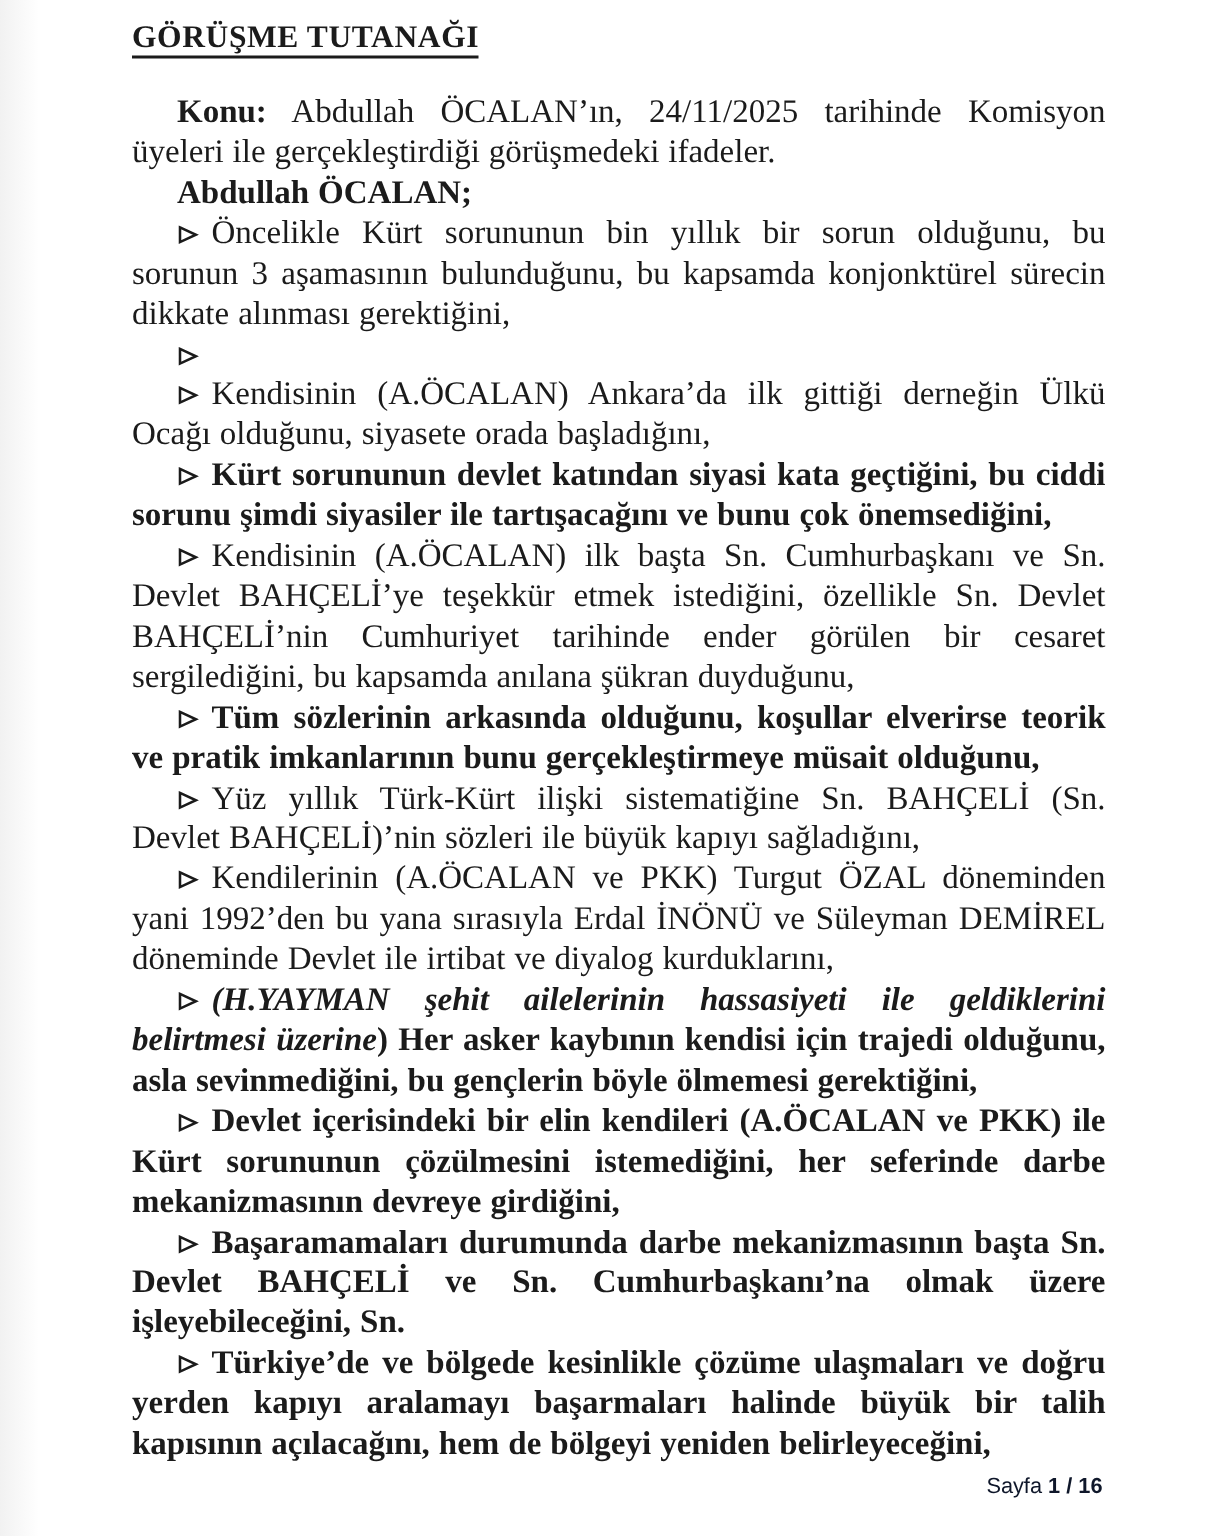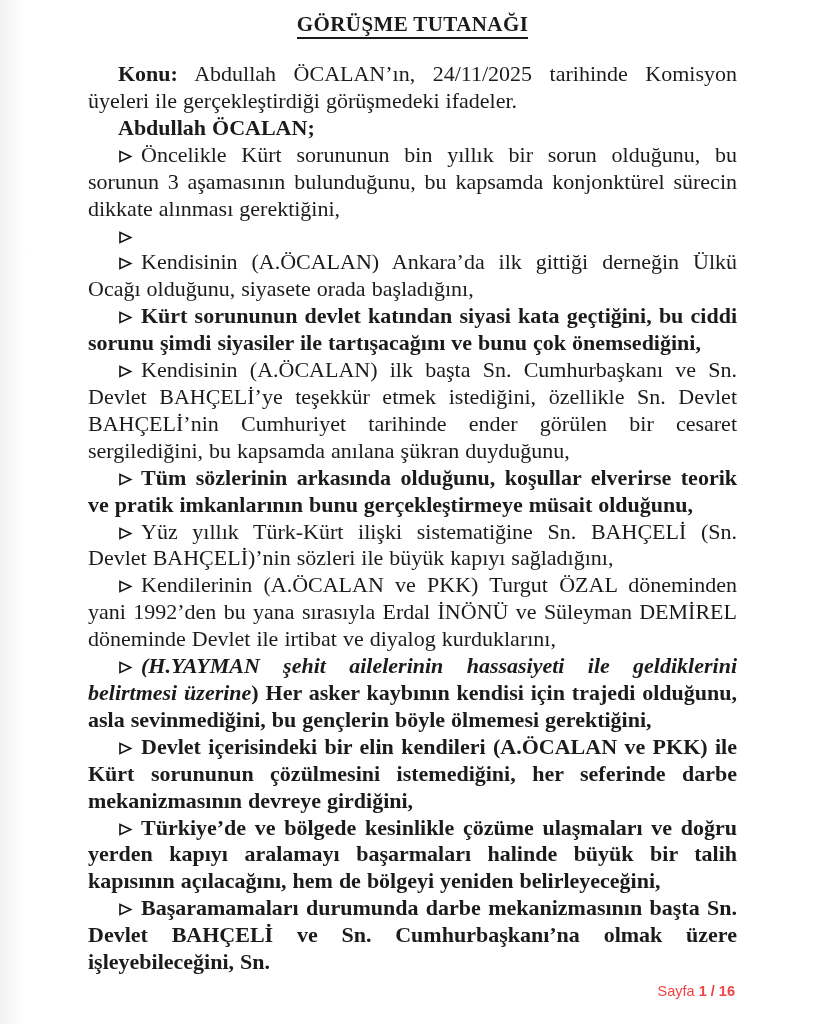--- a/index.html
+++ b/index.html
@@ -21,21 +21,20 @@
     position: absolute;
     left: 0; top: 0; bottom: 0;
     width: 26px;
     background: linear-gradient(to right, rgba(120,120,120,0.10), rgba(120,120,120,0.0));
     pointer-events: none;
   }
   .doc {
     padding: 12px 84px 0 88px;
   }
   .title-wrap {
-    text-align: center;
     margin: 0 0 22px 0;
   }
   .title {
     display: inline-block;
     font-size: 21px;
     font-weight: 700;
     letter-spacing: 0.4px;
     border-bottom: 2.5px solid #1b1b1b;
     padding-bottom: 1px;
     line-height: 1.15;
@@ -59,21 +58,21 @@
     vertical-align: -1px;
   }
   .bullet-glyph svg { display: block; }
   p.line i { font-style: italic; }
   .footer {
     margin-top: 7px;
     padding-right: 86px;
     text-align: right;
     font-family: "Liberation Sans", "DejaVu Sans", sans-serif;
     font-size: 14.5px;
-    color: #ef4444;
+    color: #0f172a;
   }
   .footer .pg-num { font-weight: 700; }
 </style>
 </head>
 <body>
 
 <div class="doc">
   <div class="title-wrap">
     <span class="title">GÖRÜŞME TUTANAĞI</span>
   </div>
@@ -108,20 +107,20 @@
             <path d="M2 1.6 L12.6 6.5 L2 11.4 Z" fill="none" stroke="#1b1b1b" stroke-width="1.7" stroke-linejoin="miter"></path>
           </svg></span><span class="ptext">Kendilerinin (A.ÖCALAN ve PKK) Turgut ÖZAL döneminden yani 1992’den bu yana sırasıyla Erdal İNÖNÜ ve Süleyman DEMİREL döneminde Devlet ile irtibat ve diyalog kurduklarını,</span></p>
       <p class="line bullet bold"><span class="bullet-glyph"><svg width="15" height="13" viewBox="0 0 15 13" xmlns="http://www.w3.org/2000/svg">
             <path d="M2 1.6 L12.6 6.5 L2 11.4 Z" fill="none" stroke="#1b1b1b" stroke-width="1.7" stroke-linejoin="miter"></path>
           </svg></span><span class="ptext"><i>(H.YAYMAN şehit ailelerinin hassasiyeti ile geldiklerini belirtmesi üzerine</i>) Her asker kaybının kendisi için trajedi olduğunu, asla sevinmediğini, bu gençlerin böyle ölmemesi gerektiğini,</span></p>
       <p class="line bullet bold"><span class="bullet-glyph"><svg width="15" height="13" viewBox="0 0 15 13" xmlns="http://www.w3.org/2000/svg">
             <path d="M2 1.6 L12.6 6.5 L2 11.4 Z" fill="none" stroke="#1b1b1b" stroke-width="1.7" stroke-linejoin="miter"></path>
           </svg></span><span class="ptext">Devlet içerisindeki bir elin kendileri (A.ÖCALAN ve PKK) ile Kürt sorununun çözülmesini istemediğini, her seferinde darbe mekanizmasının devreye girdiğini,</span></p>
       <p class="line bullet bold"><span class="bullet-glyph"><svg width="15" height="13" viewBox="0 0 15 13" xmlns="http://www.w3.org/2000/svg">
             <path d="M2 1.6 L12.6 6.5 L2 11.4 Z" fill="none" stroke="#1b1b1b" stroke-width="1.7" stroke-linejoin="miter"></path>
-          </svg></span><span class="ptext">Türkiye’de ve bölgede kesinlikle çözüme ulaşmaları ve doğru yerden kapıyı aralamayı başarmaları halinde büyük bir talih kapısının açılacağını, hem de bölgeyi yeniden belirleyeceğini,</span></p>
+          </svg></span><span class="ptext">Başaramamaları durumunda darbe mekanizmasının başta Sn. Devlet BAHÇELİ ve Sn. Cumhurbaşkanı’na olmak üzere işleyebileceğini, Sn.</span></p>
       <p class="line bullet bold"><span class="bullet-glyph"><svg width="15" height="13" viewBox="0 0 15 13" xmlns="http://www.w3.org/2000/svg">
             <path d="M2 1.6 L12.6 6.5 L2 11.4 Z" fill="none" stroke="#1b1b1b" stroke-width="1.7" stroke-linejoin="miter"></path>
-          </svg></span><span class="ptext">Başaramamaları durumunda darbe mekanizmasının başta Sn. Devlet BAHÇELİ ve Sn. Cumhurbaşkanı’na olmak üzere işleyebileceğini, Sn.</span></p>
+          </svg></span><span class="ptext">Türkiye’de ve bölgede kesinlikle çözüme ulaşmaları ve doğru yerden kapıyı aralamayı başarmaları halinde büyük bir talih kapısının açılacağını, hem de bölgeyi yeniden belirleyeceğini,</span></p>
     </div>
 </div>
 
 <div class="footer"><span>Sayfa</span>&nbsp;<span class="pg-num">1 / 16</span></div>
 
 </body></html>

